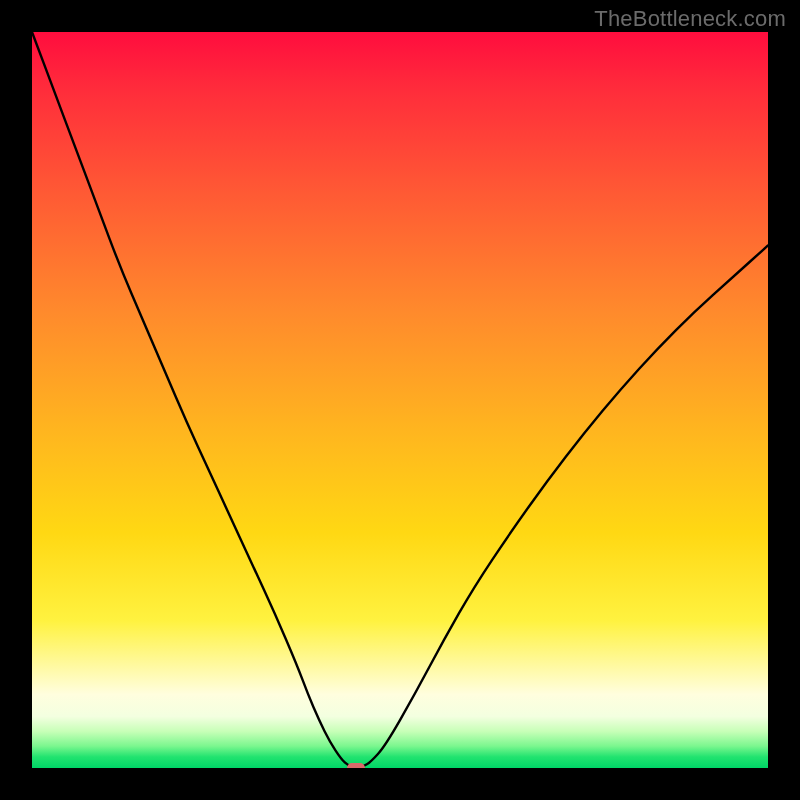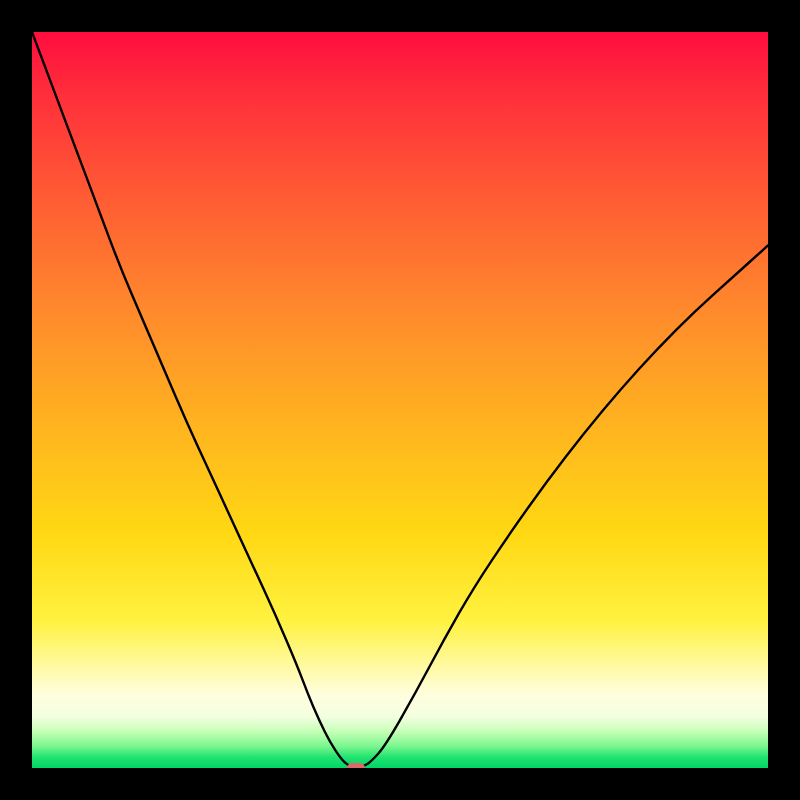--- a/index.html
+++ b/index.html
@@ -69,20 +69,21 @@
     font-weight: 400;
     letter-spacing: 0.2px;
     user-select: none;
   }
 </style>
 </head>
 <body>
 
 <div class="outer">
 
+  <div class="watermark">TheBottleneck.com</div>
 
   <div class="plot-area">
     <div class="gradient-bg"></div>
 
     <svg class="curve" viewBox="0 0 736 736" preserveAspectRatio="none">
       <path id="curve-path" fill="none" stroke-width="2.4" stroke-linejoin="round" stroke-linecap="round" d="M 0.00 0.00 Q 0.00 0.00 11.04 29.44 Q 22.08 58.88 33.12 88.32 Q 44.16 117.76 55.20 147.20 Q 66.24 176.64 77.28 206.08 Q 88.32 235.52 99.36 261.28 Q 110.40 287.04 121.44 312.80 Q 132.48 338.56 143.52 364.32 Q 154.56 390.08 165.60 414.00 Q 176.64 437.92 187.68 461.84 Q 198.72 485.76 209.76 509.68 Q 220.80 533.60 231.84 557.52 Q 242.88 581.44 253.92 607.20 Q 264.96 632.96 270.48 647.68 Q 276.00 662.40 281.52 675.28 Q 287.04 688.16 292.56 699.20 Q 298.08 710.24 303.60 718.70 Q 309.12 727.17 312.80 730.48 Q 316.48 733.79 320.16 734.90 Q 323.84 736.00 327.52 735.26 Q 331.20 734.53 334.88 732.32 Q 338.56 730.11 345.92 722.02 Q 353.28 713.92 368.00 688.16 Q 382.72 662.40 397.44 634.80 Q 412.16 607.20 426.88 581.44 Q 441.60 555.68 460.00 528.08 Q 478.40 500.48 496.80 474.72 Q 515.20 448.96 533.60 425.04 Q 552.00 401.12 570.40 379.04 Q 588.80 356.96 607.20 336.72 Q 625.60 316.48 644.00 298.08 Q 662.40 279.68 680.80 263.12 Q 699.20 246.56 717.60 230.00 T 736.00 213.44" stroke="#000000"></path>
     </svg>
 
     <div class="marker" id="min-marker" style="left: 323.84px; top: 736px; background: rgb(216, 106, 106);"></div>
   </div>

